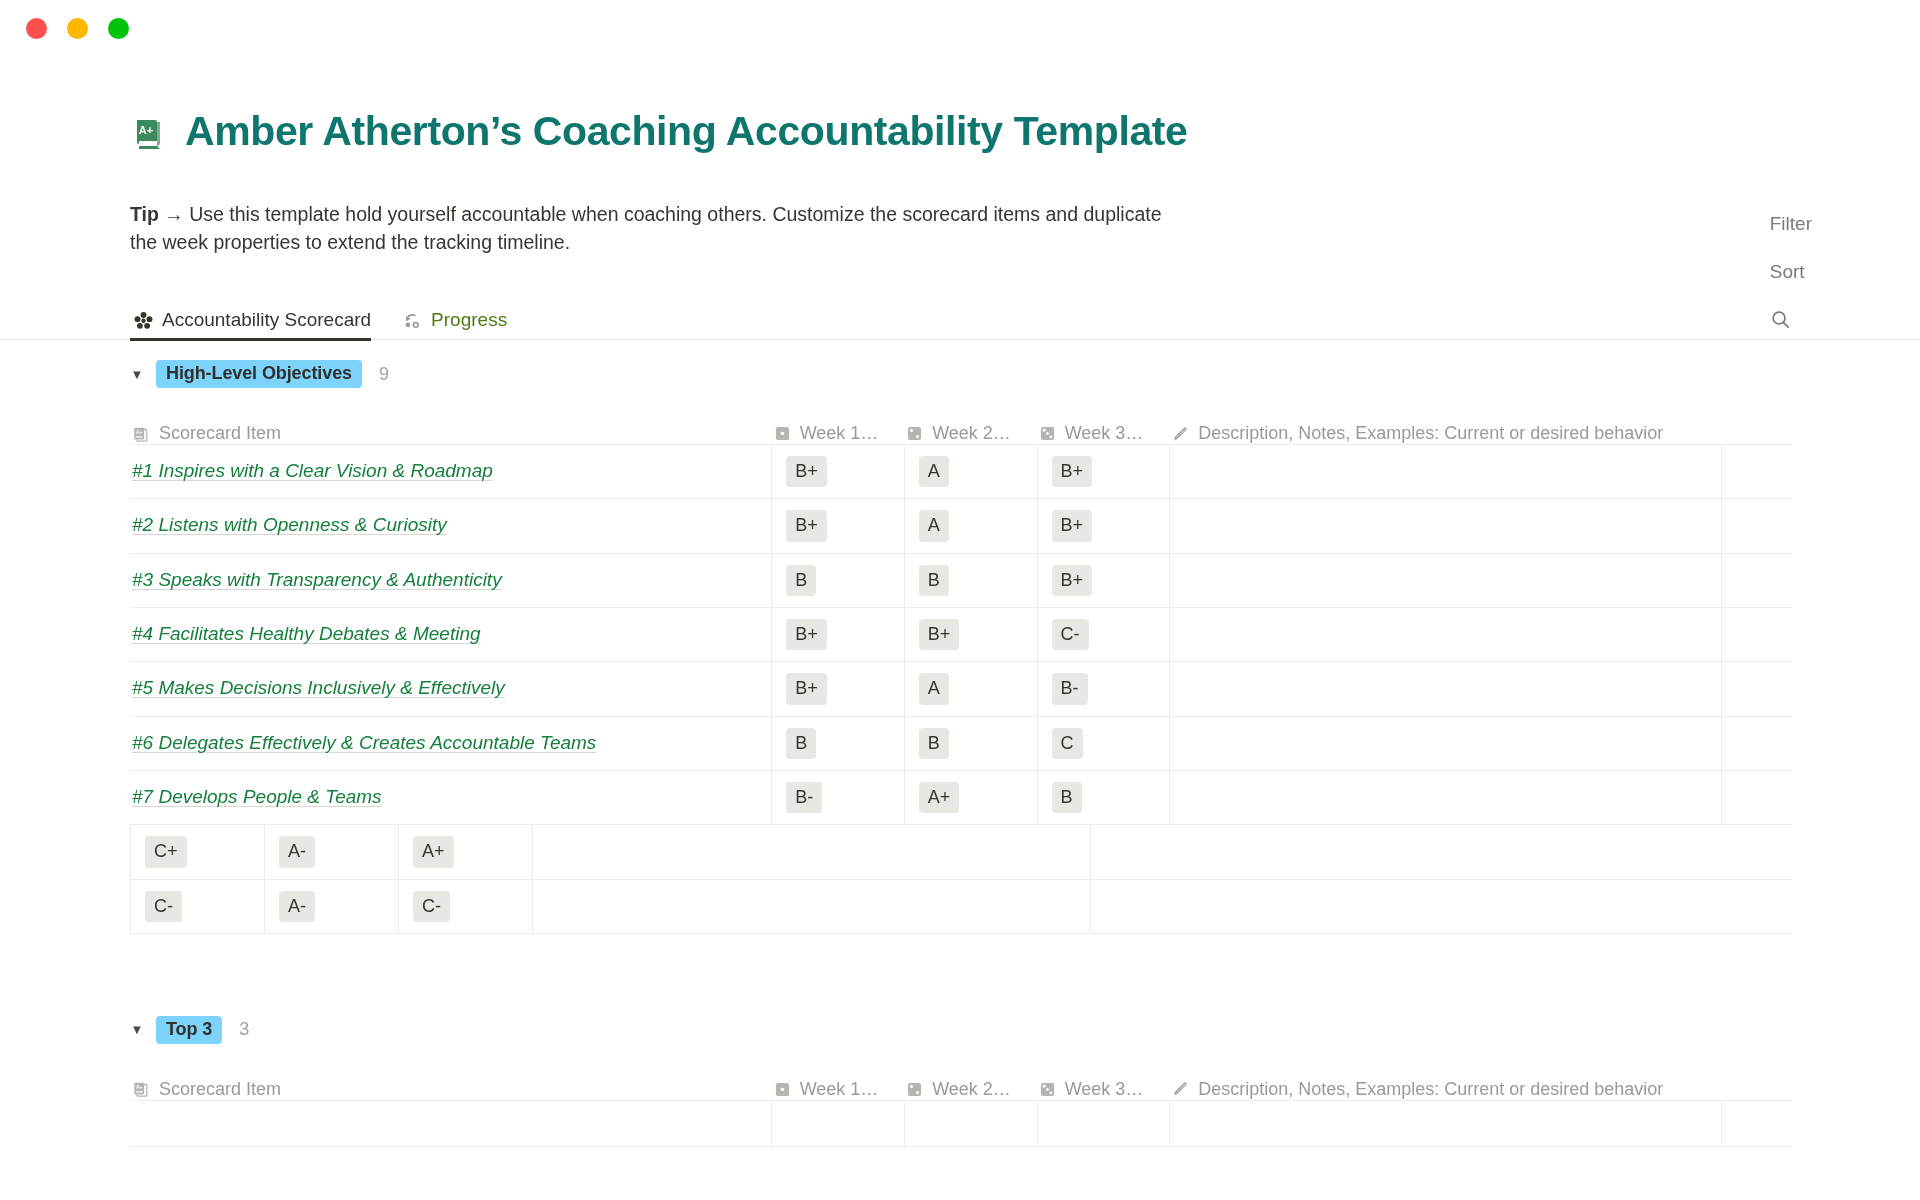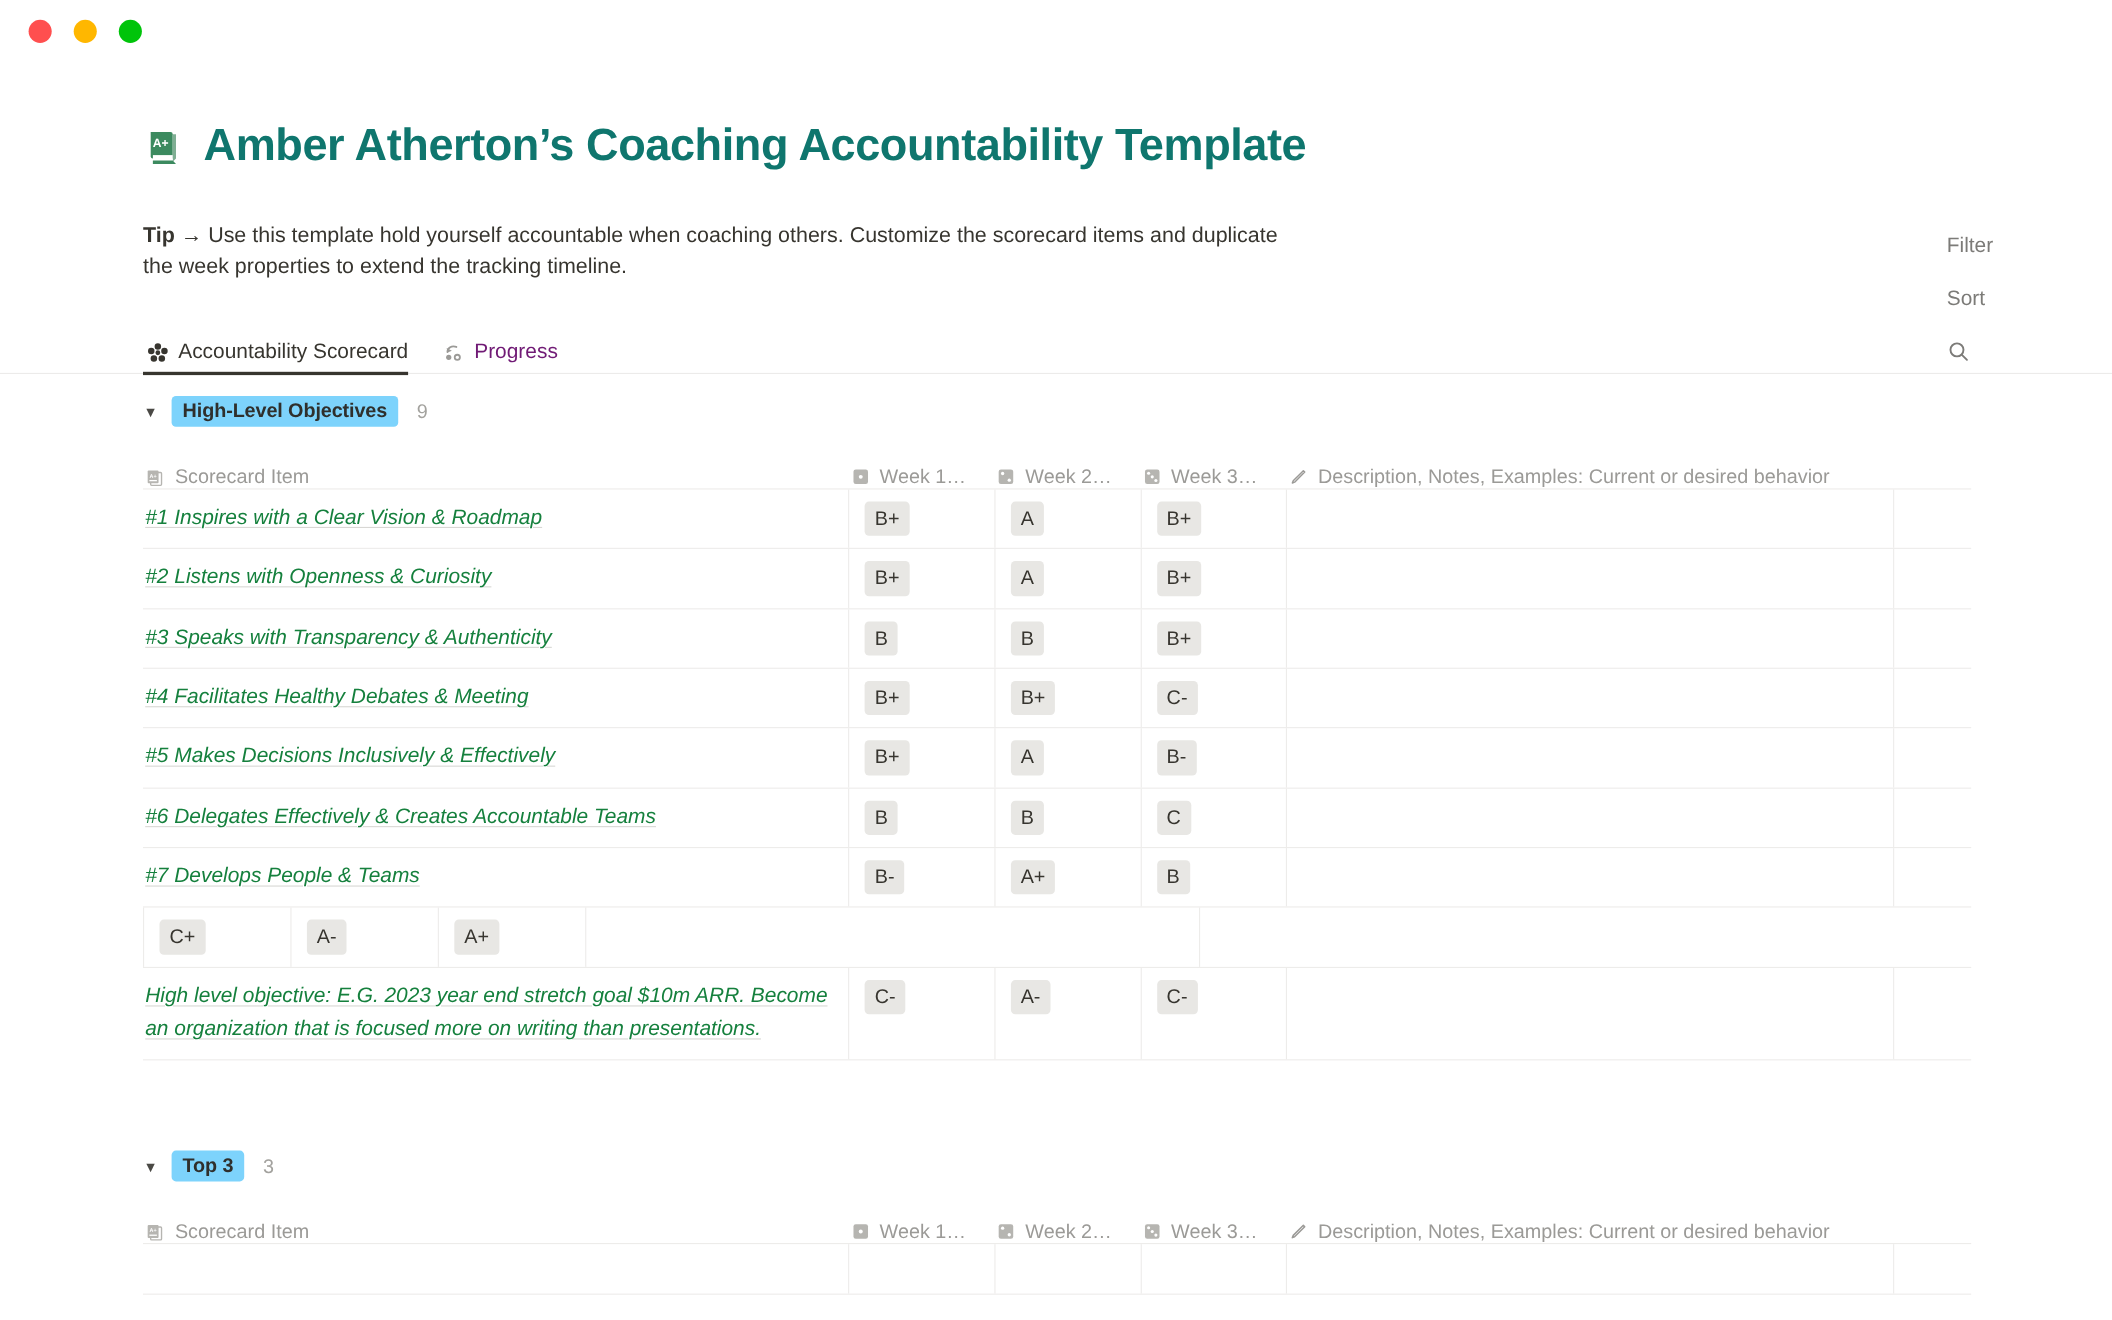--- a/index.html
+++ b/index.html
@@ -88,21 +88,21 @@
     box-sizing: border-box;
   }
   .tabs { display: flex; align-items: flex-end; }
   .tab {
     display: flex;
     align-items: center;
     gap: 9px;
     font-size: 19px;
     padding: 0 10px 8px 4px;
     margin-right: 18px;
-    color: #701a75;
+    color: #4d7c0f;
     cursor: pointer;
     position: relative;
     white-space: nowrap;
   }
   .tab.active {
     color: #37352f;
   }
   .tab.active::after {
     content: "";
     position: absolute;
@@ -502,23 +502,20 @@
         <div class="cell c-week bordered">
             <span class="grade">A+</span>
           </div>
         <div class="cell c-desc bordered">
             <span class="item-text"></span>
           </div>
         <div class="cell c-last rightcap"></div>
       </div>
 
       <div class="trow">
-        <div class="cell c-item">
-            <span class="item-text">High level objective: E.G. 2023 year end stretch goal $10m ARR. Become an organization that is focused more on writing than presentations.</span>
-          </div>
         <div class="cell c-week bordered">
             <span class="grade">C-</span>
           </div>
         <div class="cell c-week bordered">
             <span class="grade">A-</span>
           </div>
         <div class="cell c-week bordered">
             <span class="grade">C-</span>
           </div>
         <div class="cell c-desc bordered">

